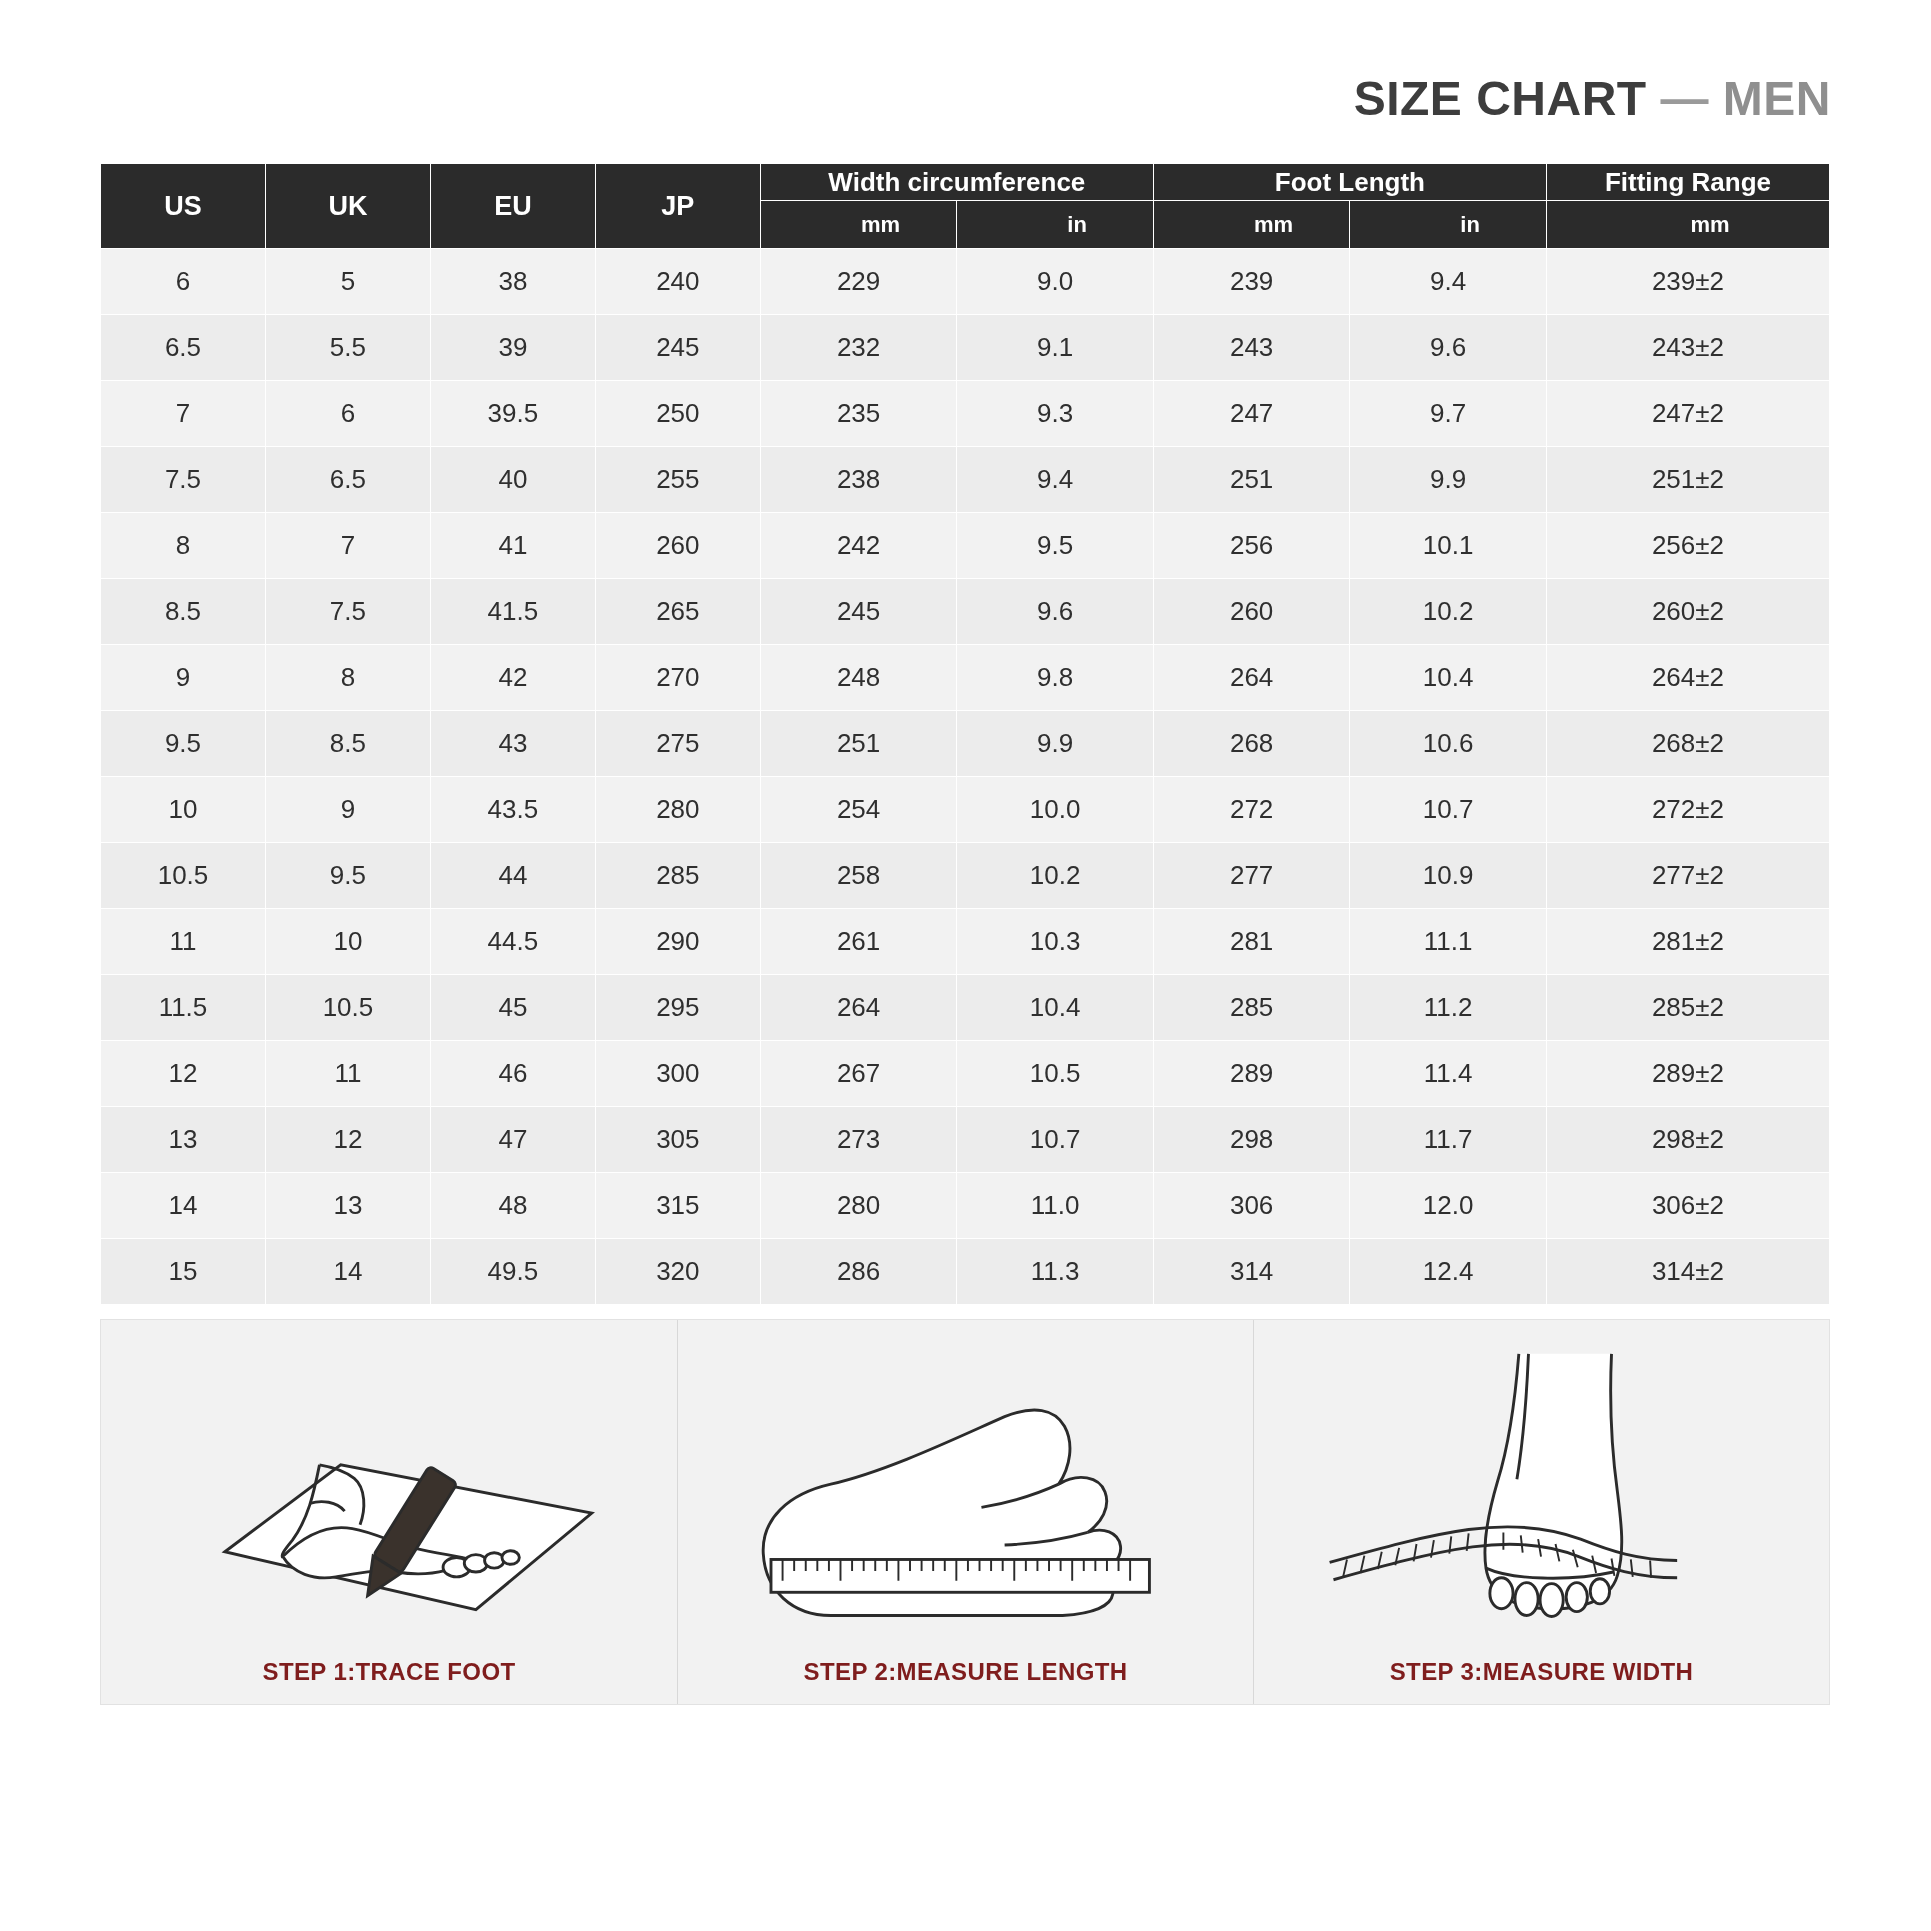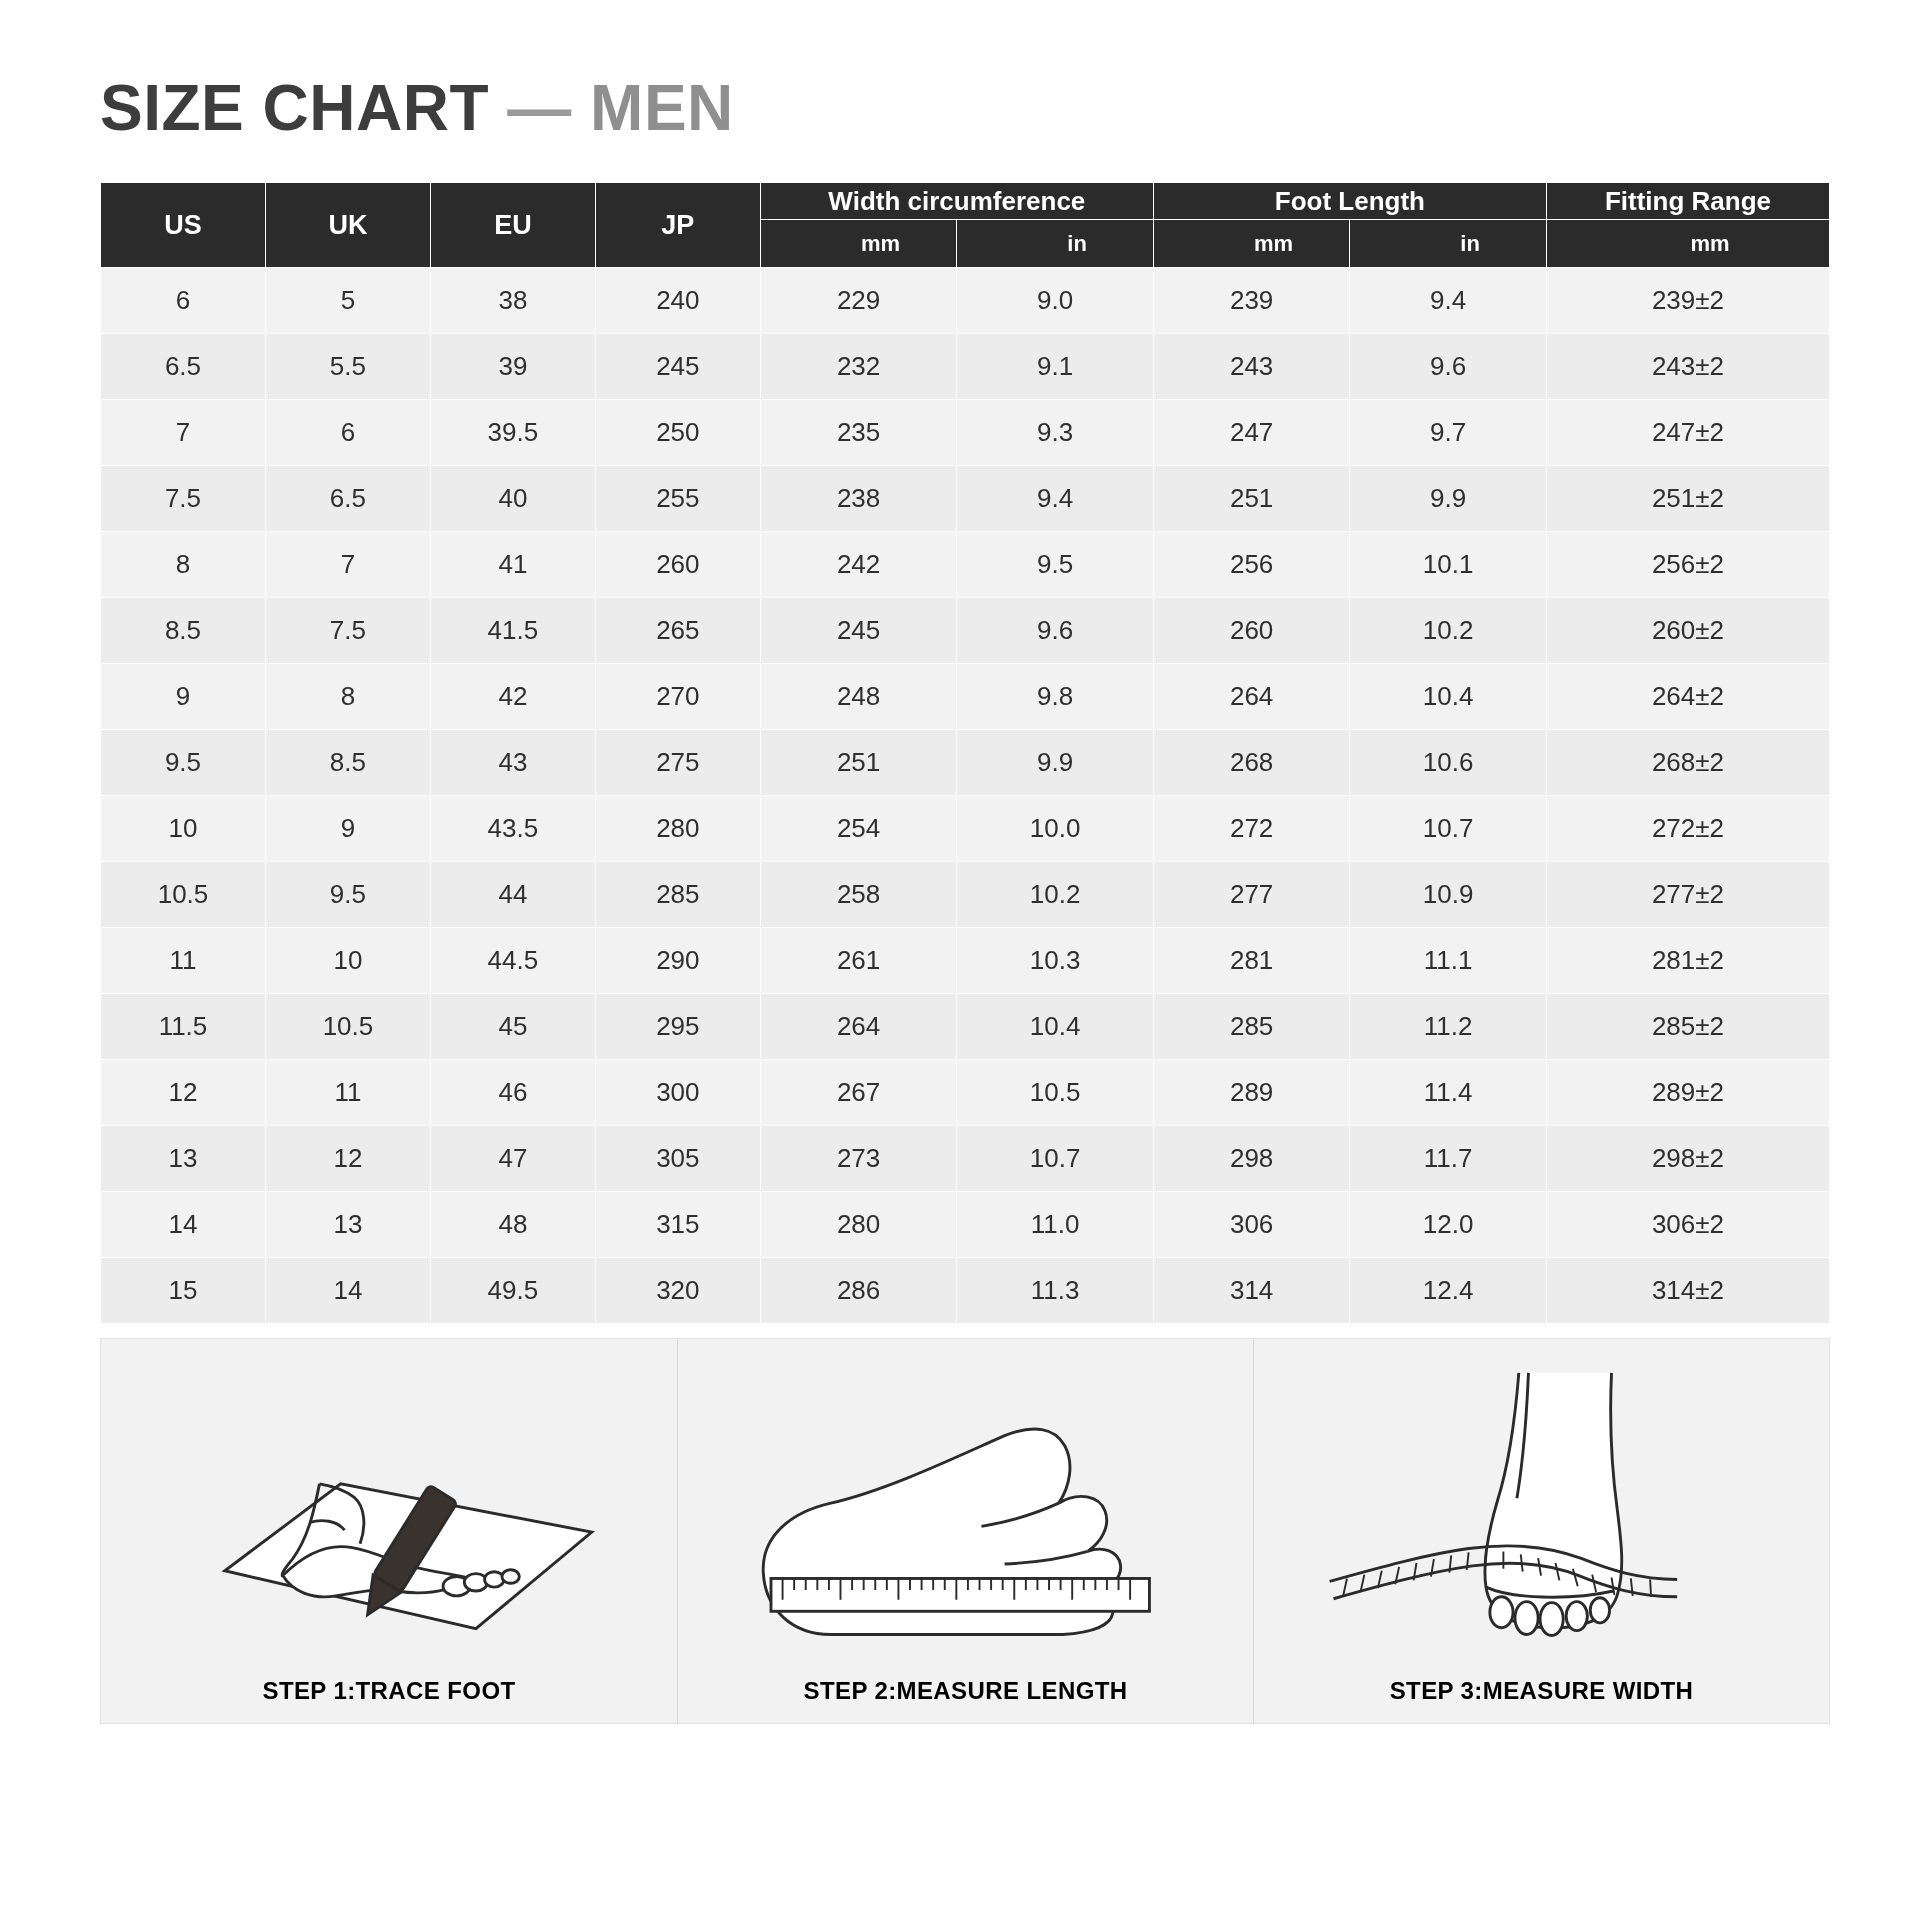--- a/index.html
+++ b/index.html
@@ -8,22 +8,22 @@
     width: 1931px; height: 1931px;
     background: #ffffff;
     font-family: "Liberation Sans", sans-serif;
   }
   .page {
     width: 1931px; height: 1931px;
     padding: 46px 100px 0 100px;
     background: #fff;
   }
   .title {
-    text-align: left;
-    font-size: 64px;
+    text-align: right;
+    font-size: 48px;
     font-weight: bold;
     letter-spacing: 0.5px;
     color: #3d3d3d;
     margin: 25px 0 37px 0;
   }
   .title .dash { color: #9a9a9a; font-weight: bold; }
   .title .men { color: #8f8f8f; }
 
   table.size {
     width: 1730px;
@@ -70,21 +70,21 @@
     flex-direction: column;
     align-items: center;
     justify-content: flex-end;
     padding-bottom: 17.4px;
   }
   .step + .step { border-left: 1.9px solid #d8d8d8; text-align: center; }
   .step .art { flex: 1 1 auto; display: flex; align-items: center; justify-content: center; width: 100%; }
   .step .cap {
     font-size: 24px;
     font-weight: bold;
-    color: #000000;
+    color: #7f1d1d;
     letter-spacing: 0.4px;
   }
 </style>
 </head>
 <body>
 
 <div class="page">
 
   <div class="title">
     <span>SIZE CHART</span>

